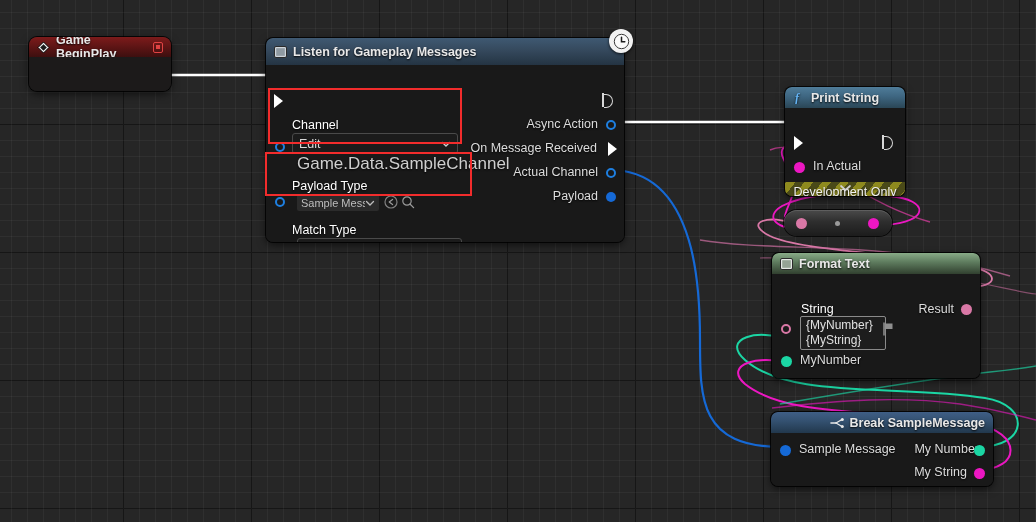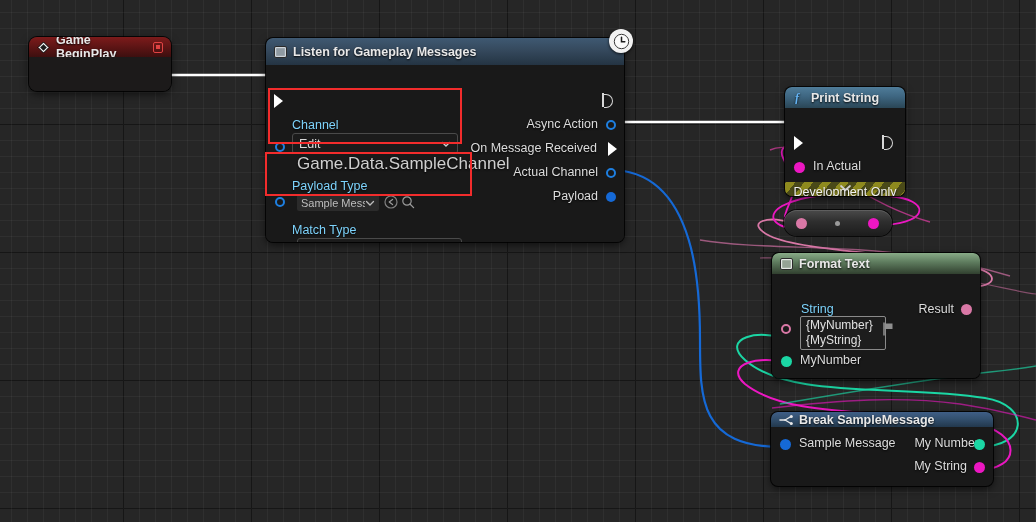--- a/index.html
+++ b/index.html
@@ -66,21 +66,21 @@
     background:#1b1b1b;display:flex;align-items:center;
     padding:0 6px;box-sizing:border-box;
   }
   .combo .ctext{flex:1;font-size:12.5px;color:#dadada;white-space:nowrap;overflow:hidden;}
   .chev{width:10px;height:10px;flex:0 0 auto;}
   .smallcombo{
     height:17px;background:#2b2b2b;border:none;border-radius:2px;
     display:flex;align-items:center;padding:0 4px;box-sizing:border-box;
   }
   .smallcombo .ctext{font-size:11px;color:#bdbdbd;}
-  .fieldlabel{font-size:12.5px;color:#7dd3fc;text-shadow:0 1px 2px rgba(0,0,0,.9);}
+  .fieldlabel{font-size:12.5px;color:#ffffff;text-shadow:0 1px 2px rgba(0,0,0,.9);}
   .subtext{font-size:17px;color:#cfcfcf;text-shadow:0 1px 2px rgba(0,0,0,.9);}
 
   
   .hlbox{position:absolute;border:2px solid #f22c2c;box-sizing:border-box;pointer-events:none;}
 
   
   #n-beginplay{left:29px;top:37px;width:142px;height:54px;border-radius:8px;}
   #n-beginplay .nhdr{
     height:20px;
     background:linear-gradient(to bottom,#7d1b1b 0%, #5a1414 55%, #3d0f0f 100%);
@@ -125,22 +125,23 @@
   }
   #n-format .node-body{height:104px;position:relative;}
   .fmtbox{
     border:1px solid #8a8a8a;background:#1d1d1d;border-radius:2px;
     padding:1px 5px;font-size:12px;color:#e0e0e0;line-height:15px;white-space:nowrap;
   }
 
   
   #n-break{left:771px;top:412px;width:222px;height:74px;}
   #n-break .nhdr{
-    height:15px;
+    height:21px;
     background:linear-gradient(to bottom,#3f5e86 0%, #33506f 45%, #22384d 100%);
+    justify-content:flex-end;
   }
   #n-break .node-body{height:53px;position:relative;}
 
   
   #n-knot{
     position:absolute;left:784px;top:210px;width:108px;height:26px;border-radius:13px;
     background:linear-gradient(to bottom,#4a4a4a 0%,#2e2e2e 45%,#1c1c1c 100%);
     box-shadow:0 0 0 1px rgba(0,0,0,.8), inset 0 1px 0 rgba(255,255,255,.12);
   }
   .knotdot{position:absolute;border-radius:50%;}

